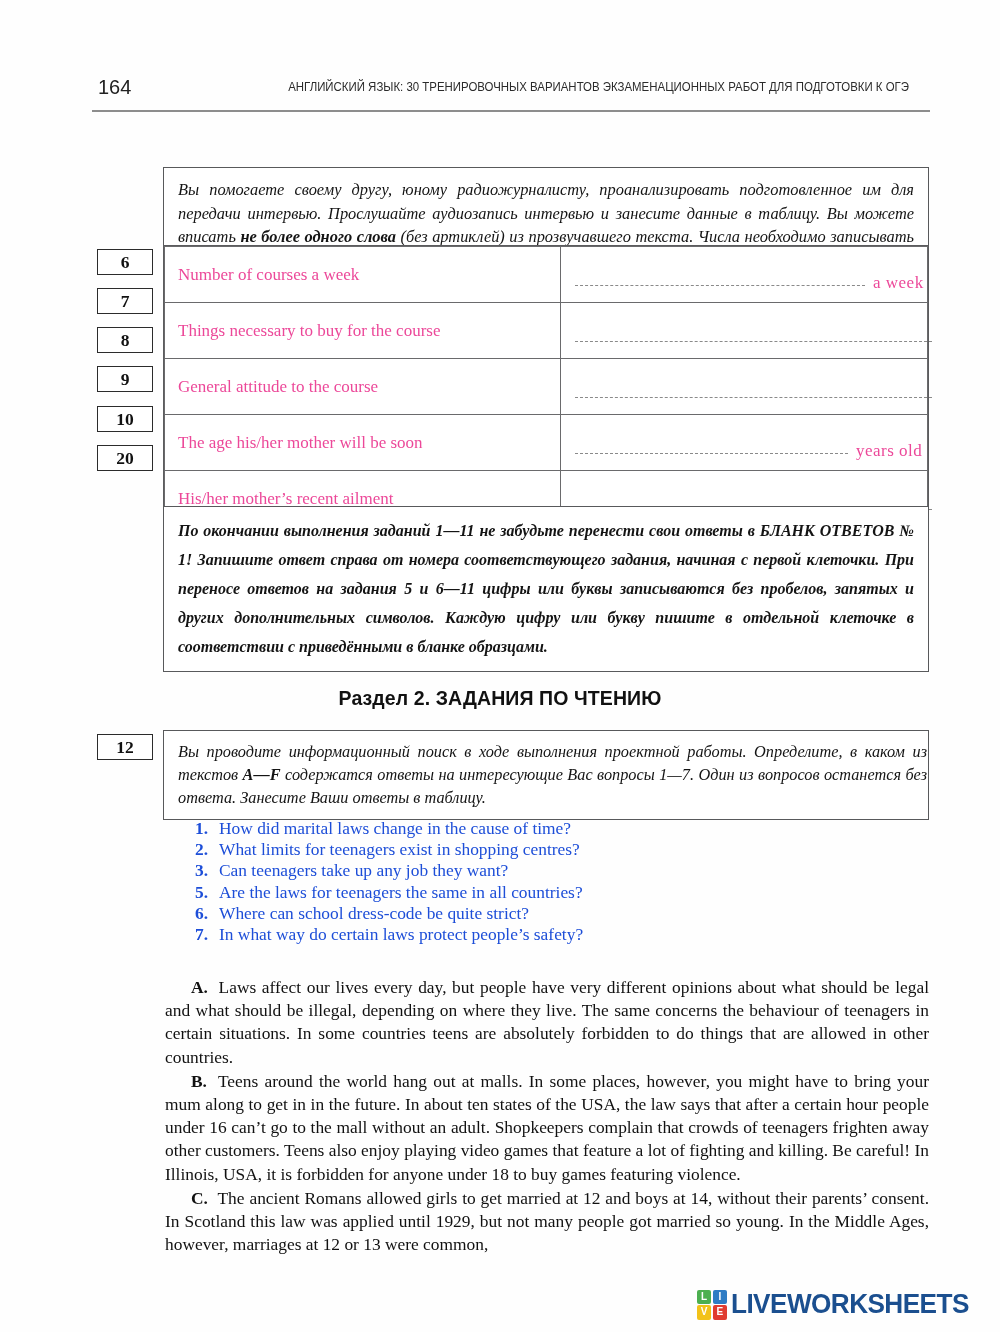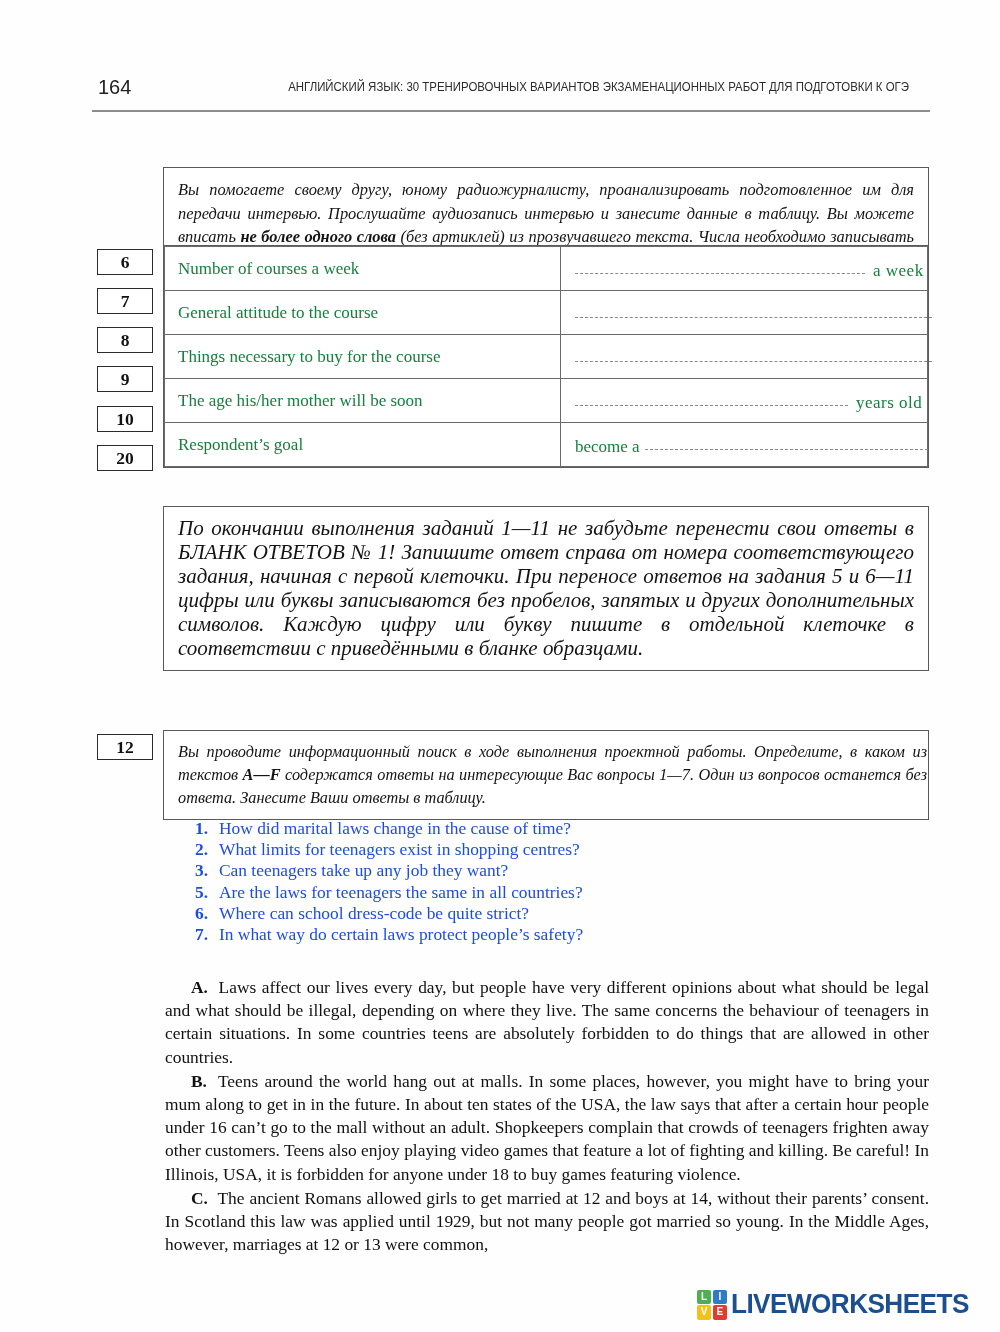--- a/index.html
+++ b/index.html
@@ -83,23 +83,23 @@
   .callout p b { font-weight: bold; }
 
   #intro-callout { left: 163px; top: 127px; width: 766px; margin-top: 40px; }
   #intro-callout p { text-align: justify; }
 
   #transfer-callout {
     left: 163px; top: 506px; width: 766px;
     padding: 9px 14px 10px 14px;
   }
   #transfer-callout p {
-    font-weight: normal;
-    font-size: 21px;
-    line-height: 24px;
+    font-weight: bold;
+    font-size: 16px;
+    line-height: 29px;
   }
 
   #task12-callout {
     left: 163px; top: 730px; width: 766px;
     padding: 9px 1px 10px 14px;
   }
   #task12-callout p { font-size: 16.3px; line-height: 23px; }
 
   
   .numbox {
@@ -132,26 +132,26 @@
   .qtable table {
     width: 100%;
     border-collapse: collapse;
     table-layout: fixed;
   }
   .qtable td {
     border: 1.1px solid #6a6a6c;
     height: 39px;
     vertical-align: middle;
     font-size: 17px;
-    color: #15803d;
+    color: #ec4899;
     padding: 0 0 0 13px;
   }
   .qtable td.prompt { width: 382px; }
   .qtable td.answer {
-    padding: 4px 12px 0 14px;
+    padding: 16px 12px 0 14px;
     white-space: nowrap;
     position: relative;
   }
   .ans-line {
     display: inline-block;
     vertical-align: 2px;
     border-bottom: 1.6px dashed #8a8a8a;
     height: 13px;
   }
   .ans-suffix {
@@ -278,43 +278,48 @@
   <div class="numbox" style="left:97px; top:445px;">20</div>
 
   <div class="qtable">
     <table>
       <tbody id="qtable-body">
           <tr>
             <td class="prompt">Number of courses a week</td>
             <td class="answer"><span class="ans-line" style="width: 290px;"></span><span class="ans-suffix" style="margin-left: 8px;">a  week</span></td>
           </tr>
           <tr>
+            <td class="prompt">Things necessary to buy for the course</td>
+            <td class="answer"><span class="ans-line" style="width: 357px;"></span></td>
+          </tr>
+          <tr>
             <td class="prompt">General attitude to the course</td>
             <td class="answer"><span class="ans-line" style="width: 357px;"></span></td>
           </tr>
           <tr>
-            <td class="prompt">Things necessary to buy for the course</td>
-            <td class="answer"><span class="ans-line" style="width: 357px;"></span></td>
-          </tr>
-          <tr>
             <td class="prompt">The age his/her mother will be soon</td>
             <td class="answer"><span class="ans-line" style="width: 273px;"></span><span class="ans-suffix" style="margin-left: 8px;">years old</span></td>
           </tr>
           <tr>
+            <td class="prompt">His/her mother’s recent ailment</td>
+            <td class="answer"><span class="ans-line" style="width: 357px;"></span></td>
+          </tr>
+          <tr>
             <td class="prompt">Respondent’s goal</td>
             <td class="answer"><span class="ans-prefix">become a</span><span class="ans-line" style="width: 283px;"></span></td>
           </tr>
         </tbody>
     </table>
   </div>
 
   <div class="callout" id="transfer-callout">
     <p>По окончании выполнения заданий 1—11 не забудьте перенести свои ответы в БЛАНК ОТВЕТОВ № 1! Запишите ответ справа от номера соответствующего задания, начиная с первой клеточки. При переносе ответов на задания 5 и 6—11 цифры или буквы записываются без пробелов, запятых и других дополнительных символов. Каждую цифру или букву пишите в отдельной клеточке в соответствии с приведёнными в бланке образцами.</p>
   </div>
 
+  <div class="section-heading">Раздел 2. ЗАДАНИЯ ПО ЧТЕНИЮ</div>
 
   <div class="numbox" style="left:97px; top:734px;">12</div>
   <div class="callout" id="task12-callout">
     <p><span>Вы проводите информационный поиск в ходе выполнения проектной работы. Определите, в каком из текстов </span><b>A—F</b><span> содержатся ответы на интересующие Вас вопросы 1—7. Один из вопросов останется без ответа. Занесите Ваши ответы в таблицу.</span></p>
   </div>
 
   <div class="qlist" id="question-list">
       <div class="qlist-item"><span class="qlist-num">1.</span><span>How did marital laws change in the cause of time?</span></div>
       <div class="qlist-item"><span class="qlist-num">2.</span><span>What limits for teenagers exist in shopping centres?</span></div>
       <div class="qlist-item"><span class="qlist-num">3.</span><span>Can teenagers take up any job they want?</span></div>

